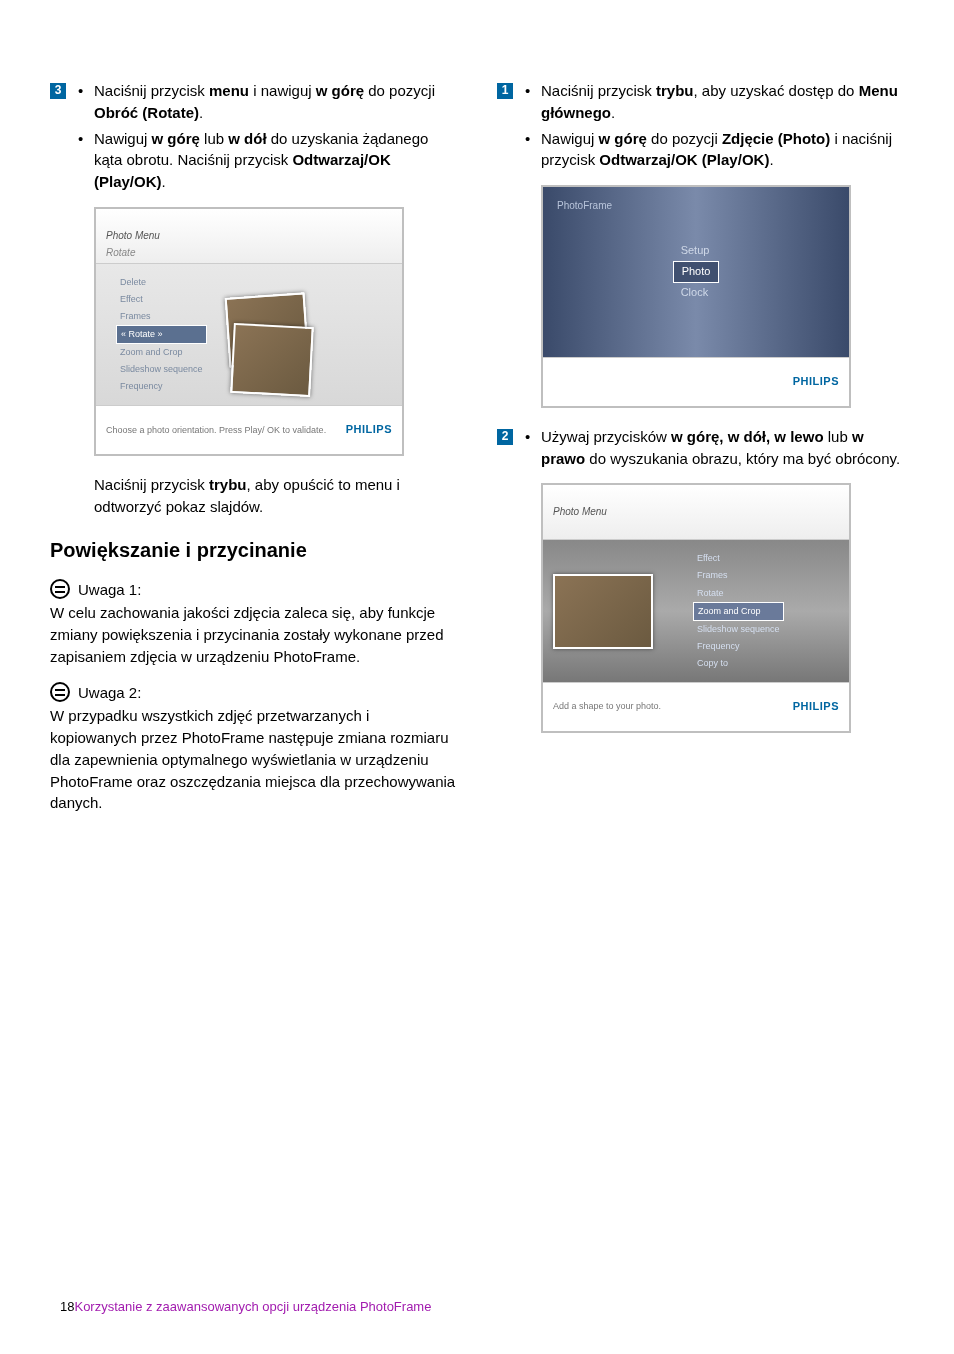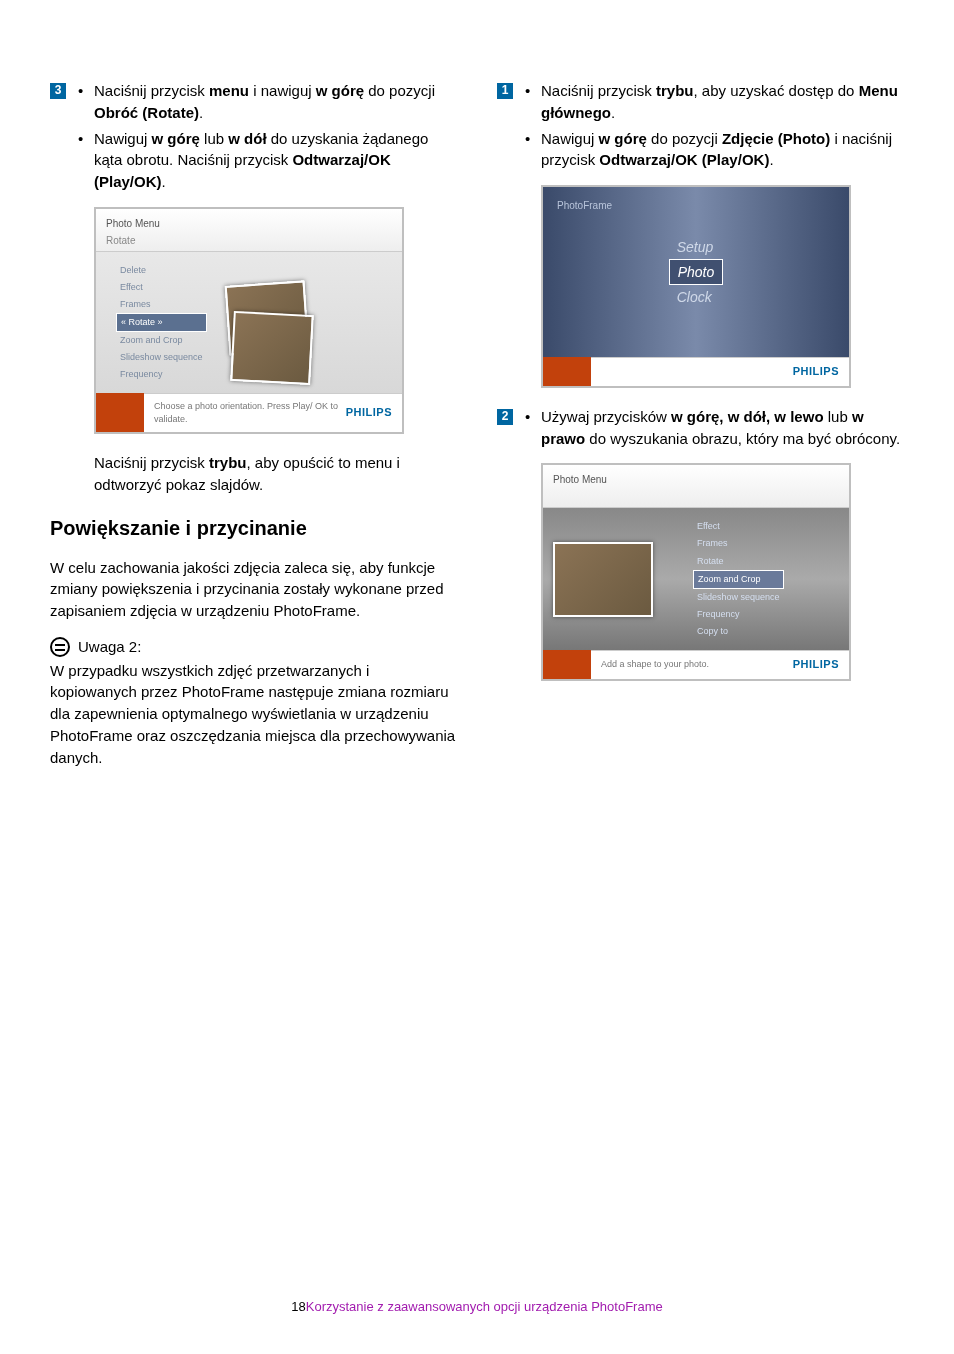--- a/index.html
+++ b/index.html
@@ -63,28 +63,29 @@
     border-top: 2px solid #000;
     top: 10px;
   }
   .note-body { margin-bottom: 14px; }
 
   
   .mock {
     border: 2px solid #bfbfbf;
     width: 310px;
     margin: 10px 0 18px 44px;
-    background: #c2410c;
+    background: #bef264;
     font-size: 10px;
     color: #6a6a6a;
   }
   .mock-header {
     background: linear-gradient(#fff,#eee);
-    padding: 8px 10px 2px;
+    padding: 20px 10px 2px;
     border-bottom: 1px solid #ccc;
+    font-style: italic;
   }
   .mock-header .t1 { color:#555; font-size:10px; margin-bottom:3px;}
   .mock-header .t2 { color:#888; font-size:10px;}
   .mock-body {
     display:flex; padding:10px;
     background: linear-gradient(#e8e8e8,#d8d8d8);
     gap: 20px;
     min-height: 120px;
     align-items:flex-end;
   }
@@ -94,51 +95,51 @@
   .thumb {
     width:80px; height:70px; background:linear-gradient(135deg,#8b7355,#6b5a40);
     border:2px solid #fff; box-shadow:0 0 4px rgba(0,0,0,0.5);
   }
   .thumb-stack { position:relative; width:90px; height:100px; }
   .thumb-stack .thumb { position:absolute; }
   .thumb-stack .t1p { top:0; left:0; transform:rotate(-4deg);}
   .thumb-stack .t2p { top:30px; left:5px; transform:rotate(3deg);}
   .mock-footer {
     display:flex; justify-content:space-between; align-items:center;
-    padding:6px 10px; background:#fff; border-top:1px solid #ccc;
-    font-size:9px; color:#777;margin-left:48px;
+    padding:16px 10px; background:#fff; border-top:1px solid #ccc;
+    font-size:9px; color:#777;
   }
   .philips { color:#0066a1; font-weight:bold; font-size:11px; letter-spacing:0.5px;}
 
   .mock2 .mock-body {
     background: linear-gradient(90deg,#3a4a6a,#7a8aaa,#3a4a6a);
     justify-content:center; align-items:center; padding:0; min-height:170px;
     position:relative;
   }
   .mock2 .label-tl { position:absolute; top:12px; left:14px; color:#b8c4da; font-size:10px;}
   .mock2 .center-list { list-style:none; }
-  .mock2 .center-list li { color:#cfd8e8; font-size:14px; padding:2px 8px; text-align:left;font-style:italic;}
+  .mock2 .center-list li { color:#cfd8e8; font-size:11px; padding:2px 8px; text-align:left;}
   .mock2 .center-list li.sel { background:#405070; border:1px solid #fff; color:#fff;}
   .mock2 .mock-footer { justify-content:flex-end; }
 
   .mock3 .mock-body {
     background: linear-gradient(#888,#aaa,#777);
     gap:30px; align-items:center;
   }
   .mock3 .thumb { width:100px; height:75px; }
   .mock3 .mock-list li { color:#d5dff0; }
   .mock3 .mock-list li.sel { background:#6a7a9a; color:#fff; border:1px solid #fff;}
 
   .page-footer {
     position:absolute;
     bottom:40px;
     left:0;
     width:100%;
     display:flex;
-    justify-content:center;
+    justify-content:flex-start;
     padding: 0 60px;
     font-size:13px;
   }
   .page-footer .pn { color:#000;}
   .page-footer .ft { color:#a21caf;}
 </style>
 </head>
 <body>
 
 <div class="page">
@@ -181,20 +182,24 @@
         <span class="philips">PHILIPS</span>
       </div>
     </div>
 
     <div class="indent-text">
       <span>Naciśnij przycisk </span><b>trybu</b><span>, aby opuścić to menu i odtworzyć pokaz slajdów.</span>
     </div>
 
     <div class="heading">Powiększanie i przycinanie</div>
 
+    <div class="note-row">
+      <span class="note-icon"></span>
+      <span>Uwaga 1:</span>
+    </div>
     <div class="note-body">W celu zachowania jakości zdjęcia zaleca się, aby funkcje zmiany powiększenia i przycinania zostały wykonane przed zapisaniem zdjęcia w urządzeniu PhotoFrame.</div>
 
     <div class="note-row">
       <span class="note-icon"></span>
       <span>Uwaga 2:</span>
     </div>
     <div class="note-body">W przypadku wszystkich zdjęć przetwarzanych i kopiowanych przez PhotoFrame następuje zmiana rozmiaru dla zapewnienia optymalnego wyświetlania w urządzeniu PhotoFrame oraz oszczędzania miejsca dla przechowywania danych.</div>
   </div>
 
   <div class="col">

